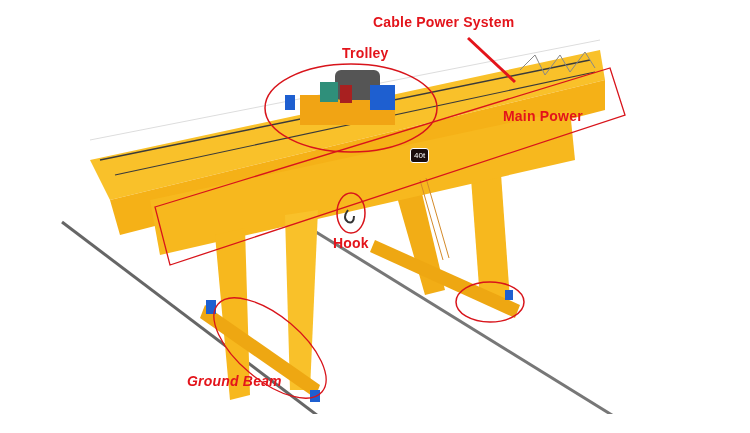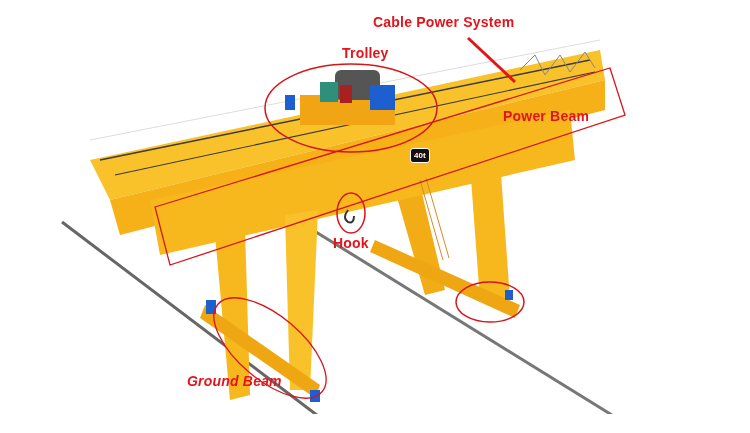--- a/index.html
+++ b/index.html
@@ -1,19 +1,19 @@
 <!DOCTYPE html>
 <html><head>
 <meta charset="utf-8">
 <style>
   html,body{margin:0;padding:0;background:#fff;}
   #stage{position:relative;width:750px;height:414px;overflow:hidden;background:#fff;font-family:"Liberation Sans",sans-serif;}
   svg{position:absolute;left:0;top:0;}
   .lbl{position:absolute;color:#e3141b;font-weight:bold;font-size:14px;white-space:nowrap;font-family:"Liberation Sans",sans-serif;letter-spacing:0.2px;}
-  .badge{position:absolute;background:#1a0d0d;color:#fff;font-size:8px;font-weight:bold;border-radius:3px;padding:2px 3px;border:1px solid #fff;font-family:"Liberation Sans",sans-serif;}
+  .badge{position:absolute;background:#1a0d0d;color:#fff;font-size:8px;font-weight:normal;border-radius:3px;padding:2px 3px;border:1px solid #fff;font-family:"Liberation Sans",sans-serif;}
 </style>
 </head>
 <body>
 
 <div id="stage">
   <svg width="750" height="433" viewBox="0 0 750 433">
 
     <line x1="62" y1="222" x2="330" y2="425" stroke="#666" stroke-width="3"></line>
     <line x1="240" y1="185" x2="620" y2="420" stroke="#777" stroke-width="3"></line>
 
@@ -56,17 +56,17 @@
     <ellipse cx="351" cy="108" rx="86" ry="44" fill="none" stroke="#d8141b" stroke-width="1.5"></ellipse>
     <polygon points="155,207 610,68 625,115 170,265" fill="none" stroke="#d8141b" stroke-width="1.3"></polygon>
     <ellipse cx="351" cy="213" rx="14" ry="20" fill="none" stroke="#d8141b" stroke-width="1.5"></ellipse>
     <ellipse cx="490" cy="302" rx="34" ry="20" fill="none" stroke="#d8141b" stroke-width="1.5"></ellipse>
     <ellipse cx="270" cy="348" rx="68" ry="32" transform="rotate(40 270 348)" fill="none" stroke="#d8141b" stroke-width="1.3"></ellipse>
     <line x1="468" y1="38" x2="515" y2="82" stroke="#e3141b" stroke-width="3"></line>
   </svg>
 
   <div class="lbl" style="left:373px;top:14px;">Cable Power System</div>
   <div class="lbl" style="left:298px;top:45px;margin-left:44px;">Trolley</div>
-  <div class="lbl" style="left:503px;top:108px;">Power Beam</div>
+  <div class="lbl" style="left:503px;top:108px;">Main Power</div>
   <div class="lbl" style="left:333px;top:235px;text-align:center;">Hook</div>
   <div class="lbl" style="left:187px;top:373px;font-style:italic;">Ground Beam</div>
   <div class="badge" style="left:410px;top:148px;">40t</div>
 </div>
 
 </body></html>

